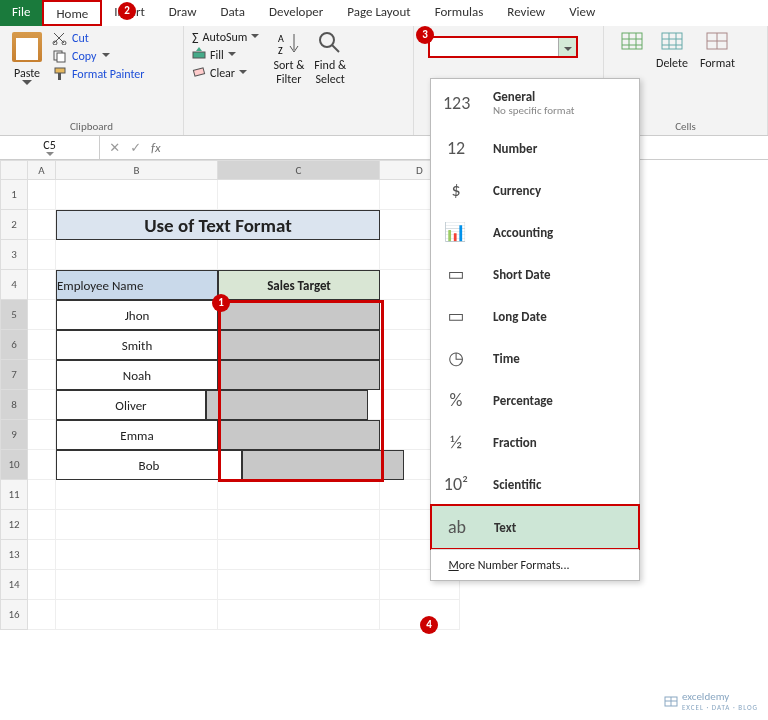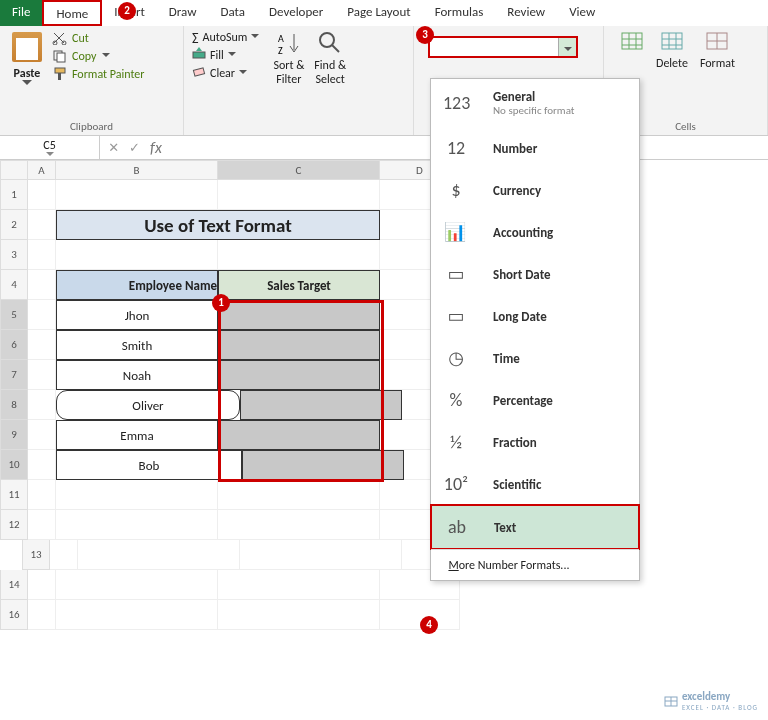--- a/index.html
+++ b/index.html
@@ -11,25 +11,25 @@
 .tab.file { background:#1a7a3c; color:#fff; }
 .tab.home { border:2px solid #c00; position:relative; }
 .tab.home::after { content:""; }
 
 
 .ribbon { display:flex; background:#f3f3f3; border-bottom:1px solid #ccc; height:110px; }
 .group { border-right:1px solid #ddd; padding:4px 8px 2px; display:flex; flex-direction:column; justify-content:space-between; }
 .group-label { text-align:center; font-size:11px; color:#666; padding-top:2px; }
 .group-body { flex:1; display:flex; align-items:flex-start; }
 
-.paste-col { display:flex; flex-direction:column; align-items:center; padding:2px 4px 0;font-weight:bold; }
+.paste-col { display:flex; flex-direction:column; align-items:center; padding:2px 4px 0; }
 .paste-ic { width:30px; height:30px; background:linear-gradient(#d79a4b,#c78030); border-radius:2px; position:relative; }
 .paste-ic::after { content:""; position:absolute; inset:6px 4px 2px; background:#fff; }
 .mini-col { display:flex; flex-direction:column; gap:2px; padding-left:4px; }
-.mini-item { display:flex; align-items:center; gap:4px; font-size:12px; color:#4d7c0f; padding:1px 2px; }
+.mini-item { display:flex; align-items:center; gap:4px; font-size:12px; color:#1d4ed8; padding:1px 2px; }
 .mi-ic { width:16px; height:14px; display:inline-block; }
 
 .edit-col { display:flex; flex-direction:column; gap:3px; font-size:12px; }
 .edit-item { display:flex; align-items:center; gap:4px; }
 .sortfilt { display:flex; gap:10px; margin-left:14px; }
 .sf { display:flex; flex-direction:column; align-items:center; font-size:12px; }
 .sf-ic { width:26px; height:26px; margin-bottom:2px; }
 
 .numfmt { position:relative; padding:6px 6px 2px; }
 .numfmt-box { width:150px; height:22px; border:2px solid #c00; background:#fff; position:relative; }
@@ -37,37 +37,37 @@
 .numfmt-box .dd svg { width:10px; height:10px; margin:6px auto; display:block; }
 
 .cells-col { display:flex; gap:12px; margin-left:8px; }
 .cell-btn { display:flex; flex-direction:column; align-items:center; font-size:12px; }
 .cell-ic { width:24px; height:22px; margin-bottom:4px; }
 
 
 .fbar { display:flex; align-items:center; border-bottom:1px solid #ccc; height:24px; background:#fff; }
 .namebox { width:100px; border-right:1px solid #ccc; padding:2px 6px; font-size:12px; display:flex; align-items:center; justify-content:space-between;flex-direction:column; }
 .fsep { width:70px; display:flex; align-items:center; justify-content:center; gap:10px; color:#999; }
-.fx { font-style:italic; color:#777; font-size:16px; }
+.fx { font-style:italic; color:#777; font-size:13px; }
 
 
 .grid { display:flex; }
 .rowhdrs { width:28px; }
 .rowhdr { height:30px; border:1px solid #ddd; border-top:none; background:#f5f5f5; font-size:11px; text-align:center; line-height:30px; color:#555; }
 .rowhdr.sel { background:#d4d4d4; }
 .cols { flex:1; }
 .colhdrs { display:flex; height:20px; }
 .colhdr { border:1px solid #ddd; border-left:none; background:#f5f5f5; font-size:11px; text-align:center; line-height:20px; color:#555; }
 .colhdr.sel { background:#d4d4d4; }
 .cA { width:28px; } .cB { width:162px; } .cC { width:162px; } .cD { width:80px; }
 .cell { border:1px solid #eee; border-top:none; border-left:none; }
 
 
 .tbl-title { grid-column:1/3; background:#dbe4ef; border:1px solid #333; text-align:center; font-weight:bold; font-size:19px; line-height:30px; }
-.tbl-hdr1 { background:#c9d9ea; border:1px solid #333; font-weight:bold; text-align:right; line-height:30px; }
+.tbl-hdr1 { background:#c9d9ea; border:1px solid #333; font-weight:normal; text-align:left; line-height:30px; }
 .tbl-hdr2 { background:#d9e6d4; border:1px solid #333; font-weight:bold; text-align:center; line-height:30px; }
 .tbl-cell { border:1px solid #333; text-align:center; line-height:30px; }
 .tbl-sel { background:#c8c8c8; }
 
 .selrect { position:absolute; border:3px solid #c00; pointer-events:none; }
 
 
 .call { position:absolute; width:18px; height:18px; border-radius:50%; background:#c00; color:#fff; font-size:11px; font-weight:bold; text-align:center; line-height:18px; z-index:20; }
 
 
@@ -310,21 +310,21 @@
       <div style="display: flex; height: 30px;">
         <div class="rowhdr sel" style="width: 28px;">7</div>
         <div class="cell cA" style="width: 28px;"></div>
         <div class="cell cB tbl-cell" style="width: 162px;">Noah</div>
         <div class="cell cC tbl-cell tbl-sel" style="width: 162px;"></div>
         <div class="cell cD" style="width: 80px;"></div>
       </div>
       <div style="display: flex; height: 30px;">
         <div class="rowhdr sel" style="width: 28px;">8</div>
         <div class="cell cA" style="width: 28px;"></div>
-        <div class="cell cB tbl-cell" style="width: 184px; border-radius: 11px;">Oliver</div>
+        <div class="cell cB tbl-cell" style="width: 150px;">Oliver</div>
         <div class="cell cC tbl-cell tbl-sel" style="width: 162px;"></div>
         <div class="cell cD" style="width: 80px;"></div>
       </div>
       <div style="display: flex; height: 30px;">
         <div class="rowhdr sel" style="width: 28px;">9</div>
         <div class="cell cA" style="width: 28px;"></div>
         <div class="cell cB tbl-cell" style="width: 162px;">Emma</div>
         <div class="cell cC tbl-cell tbl-sel" style="width: 162px;"></div>
         <div class="cell cD" style="width: 80px;"></div>
       </div>
@@ -342,21 +342,21 @@
         <div class="cell cC" style="width: 162px;"></div>
         <div class="cell cD" style="width: 80px;"></div>
       </div>
       <div style="display: flex; height: 30px;">
         <div class="rowhdr" style="width: 28px;">12</div>
         <div class="cell cA" style="width: 28px;"></div>
         <div class="cell cB" style="width: 162px;"></div>
         <div class="cell cC" style="width: 162px;"></div>
         <div class="cell cD" style="width: 80px;"></div>
       </div>
-      <div style="display: flex; height: 30px; margin-left: 22px;">
+      <div style="display: flex; height: 30px;">
         <div class="rowhdr" style="width: 28px;">13</div>
         <div class="cell cA" style="width: 28px;"></div>
         <div class="cell cB" style="width: 162px;"></div>
         <div class="cell cC" style="width: 162px;"></div>
         <div class="cell cD" style="width: 80px;"></div>
       </div>
       <div style="display: flex; height: 30px;">
         <div class="rowhdr" style="width: 28px;">14</div>
         <div class="cell cA" style="width: 28px;"></div>
         <div class="cell cB" style="width: 162px;"></div>
@@ -424,16 +424,16 @@
     <div class="dd-more">&nbsp;&nbsp;<span class="u">M</span>ore Number Formats...</div>
   </div>
 <div class="call" style="left:420px;top:616px">4</div>
 
 <div class="watermark">
   <svg width="14" height="14">
       <rect x="1" y="3" width="12" height="9" fill="none" stroke="#8aa7c2"></rect>
       <path d="M1 7 H13 M7 3 V12" stroke="#8aa7c2"></path>
     </svg>
   <div>
-      <div style="font-weight:700">exceldemy</div>
+      <div style="font-weight:400">exceldemy</div>
       <div style="font-size:7px;letter-spacing:1px">EXCEL · DATA · BLOG</div>
     </div>
 </div>
 
 </body></html>

